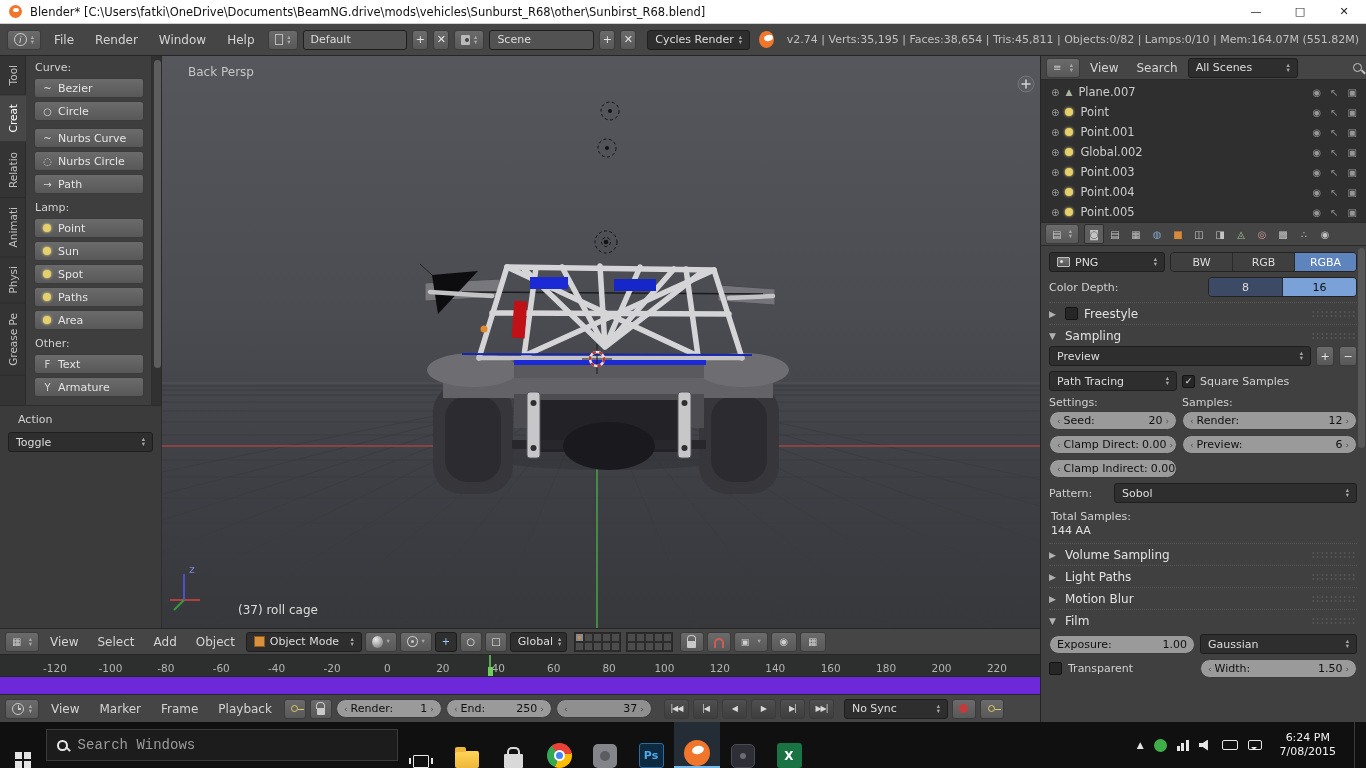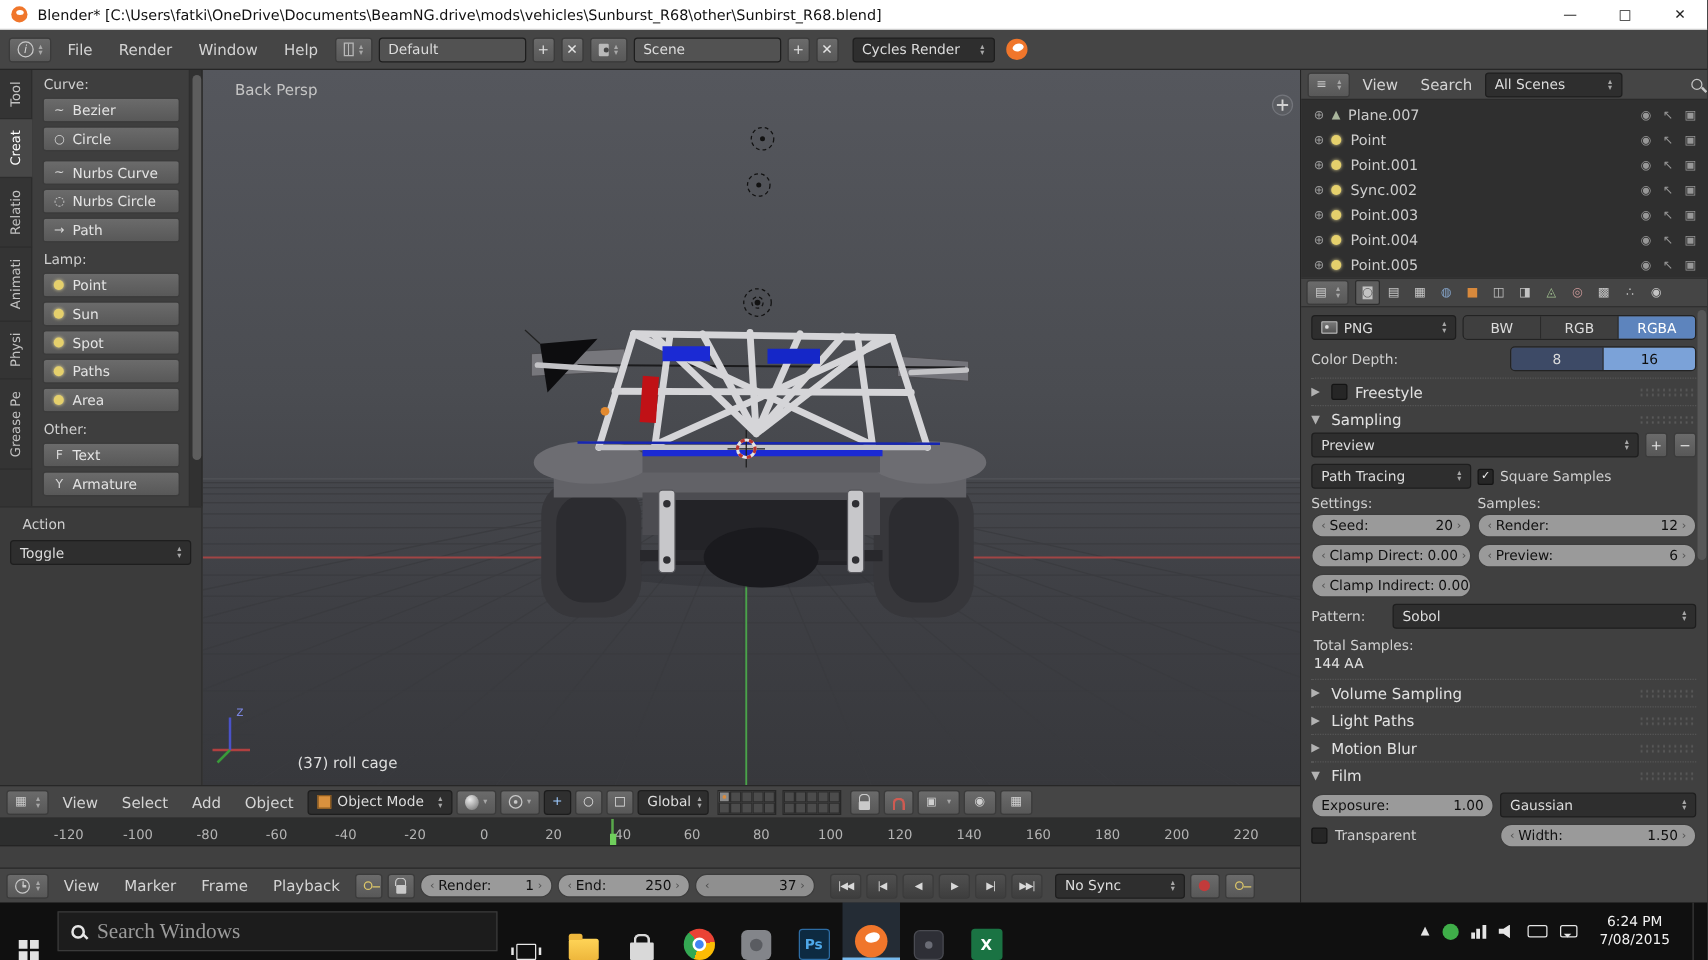--- a/index.html
+++ b/index.html
@@ -1,16 +1,16 @@
 <!DOCTYPE html>
 <html><head>
 <meta charset="utf-8">
 <style>
   html,body{margin:0;padding:0;background:#222}
-  #screen{position:relative;width:1366px;height:768px;overflow:hidden;background:#404040;
+  #screen{position:relative;width:1366px;height:768px;overflow:hidden;background:#6d28d9;
     font-family:"DejaVu Sans","Liberation Sans",sans-serif;cursor:default;user-select:none}
   #screen *{box-sizing:border-box}
   .abs{position:absolute}
 
   
   #titlebar{left:0;top:0;width:1366px;height:24px;background:#fff;border-bottom:1px solid #cfcfcf;display:flex;align-items:center}
   .tb-ico{width:13px;height:13px;border-radius:50%;background:#f0762b;margin:0 8px 0 9px;position:relative}
   .tb-ico::after{content:"";position:absolute;width:6px;height:4px;background:#fff;border-radius:50%;top:3px;left:4px}
   #titlebar .title{font-size:11.5px;color:#111;white-space:nowrap}
   .wbtn{width:44px;height:23px;display:flex;align-items:center;justify-content:center;font-size:11px;color:#222}
@@ -138,22 +138,22 @@
   .ico-img::after{content:"";position:absolute;width:3px;height:3px;border-radius:50%;background:#ddd;top:1.5px;left:2px}
   #props-scroll{position:absolute;right:1px;top:192px;width:7px;height:200px;background:#575757;border-radius:4px}
 
   
   #taskbar{left:0;top:722px;width:1366px;height:46px;background:#101010;display:flex;align-items:center}
   .slot{width:46px;height:46px;display:flex;align-items:flex-end;justify-content:center;position:relative}
   .slot.active{background:rgba(130,170,220,.18);border-bottom:2px solid #76b9ed}
   .winlogo{display:grid;grid-template-columns:7.5px 7.5px;gap:1.5px}
   .winlogo span{width:7.5px;height:7.5px;background:#e3e3e3}
   #tb-search{width:352px;height:32px;background:#1c1c1c;border:1px solid #3a3a3a;display:flex;align-items:center;gap:8px;padding:0 10px}
-  #tb-search input{background:transparent;border:0;outline:0;color:#cfcfcf;font-size:17px;width:100%;
-    font-family:Liberation Serif, serif}
+  #tb-search input{background:transparent;border:0;outline:0;color:#cfcfcf;font-size:14px;width:100%;
+    font-family:Liberation Mono, monospace}
   #tb-search input::placeholder{color:#9b9b9b}
   .ico-mag-w{position:relative;width:11px;height:11px;border:2px solid #e6e6e6;border-radius:50%}
   .ico-mag-w::after{content:"";position:absolute;width:6px;height:2px;background:#e6e6e6;transform:rotate(45deg);right:-5px;bottom:-1px}
   .ico-tv{width:16px;height:13px;border:1.5px solid #e8e8e8;border-radius:1px;position:relative}
   .ico-tv::before{content:"";position:absolute;left:-5px;top:2px;width:2px;height:6px;background:#e8e8e8}
   .ico-tv::after{content:"";position:absolute;right:-5px;top:2px;width:2px;height:6px;background:#e8e8e8}
   .ic-folder{width:24px;height:17px;background:linear-gradient(#ffd457,#eeb73c);border-radius:2px;position:relative;margin-top:3px}
   .ic-folder::before{content:"";position:absolute;top:-4px;left:0;width:11px;height:5px;background:#eeb73c;border-radius:2px 2px 0 0}
   .ic-store{width:19px;height:14px;background:#d9d9d9;border-radius:1px;position:relative;margin-top:6px}
   .ic-store::before{content:"";position:absolute;width:9px;height:6px;border:2px solid #d9d9d9;border-bottom:none;
@@ -234,20 +234,21 @@
     <div class="btn" style="width:18px;padding:0">+</div>
     <div class="btn" style="width:18px;padding:0">✕</div>
     <div class="dd" style="width:114px;margin-left:6px">
       <span>Cycles Render</span>
       <span class="arr2">
           <span>▴</span>
           <span>▾</span>
         </span>
     </div>
     <span class="blogo"></span>
+    <span id="stats">v2.74 | Verts:35,195 | Faces:38,654 | Tris:45,811 | Objects:0/82 | Lamps:0/10 | Mem:164.07M (551.82M)</span>
   </div>
 
   <div id="main" class="abs">
 
     <div id="vp-region" class="abs">
 
       <svg id="vp-canvas" class="abs" width="878" height="572" viewBox="0 0 878 572" font-family="DejaVu Sans">
         <defs>
           <linearGradient id="bg" x1="0" y1="0" x2="0" y2="1">
             <stop offset="0" stop-color="#55575d"></stop>
@@ -643,21 +644,21 @@
           <span class="oname">Point.001</span>
           <span class="oicons">
             <span>◉</span>
             <span>↖</span>
             <span>▣</span>
           </span>
         </div>
         <div class="orow">
           <span class="oexp">⊕</span>
           <span class="lampdot"></span>
-          <span class="oname">Sync.002</span>
+          <span class="oname">Global.002</span>
           <span class="oicons">
             <span>◉</span>
             <span>↖</span>
             <span>▣</span>
           </span>
         </div>
         <div class="orow">
           <span class="oexp">⊕</span>
           <span class="lampdot"></span>
           <span class="oname">Point.003</span>

